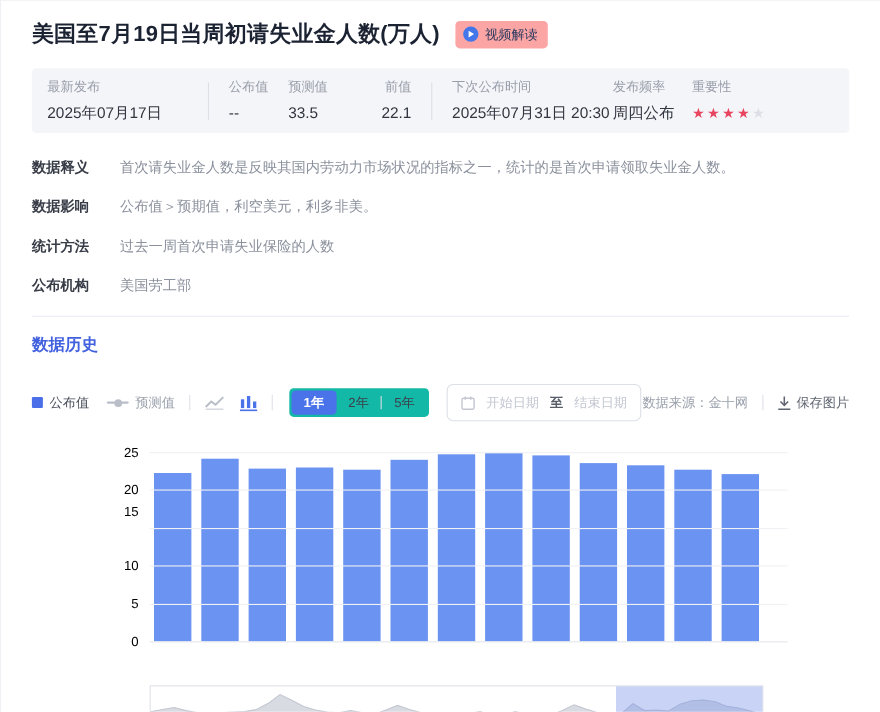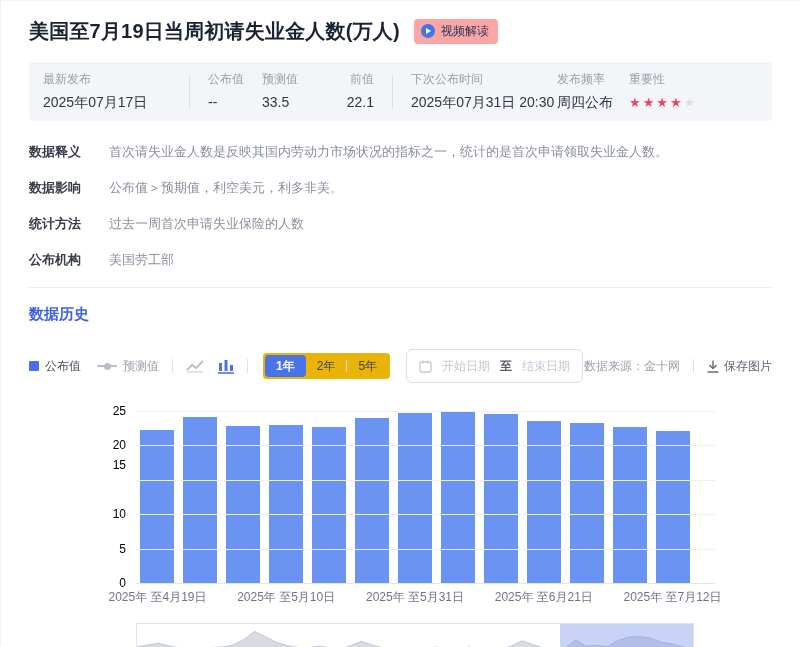--- a/index.html
+++ b/index.html
@@ -53,21 +53,21 @@
   .lg .sq { width:10px; height:10px; background:#4a6fe8; border-radius:1px; }
   .lg .lntxt { color:#4a505c; }
   .lg.inactive .lntxt { color:#9aa0ac; }
   .lg + .lg { margin-left:16px; }
   .mark-line { width:20px; height:2px; background:#b9bec9; position:relative; border-radius:1px;}
   .mark-line::after{ content:""; position:absolute; width:7px; height:7px; border-radius:50%;
     background:#b9bec9; left:6.5px; top:-2.5px; }
   .tb-div { width:1px; height:14px; background:#dfe2e8; margin:0 13px; }
   .ctype { display:flex; align-items:center; gap:14px; }
   .ctype svg{ display:block; cursor:pointer; }
-  .seg { display:flex; align-items:center; background:#eab308; border-radius:4px; padding:2px; margin-left:2px;}
+  .seg { display:flex; align-items:center; background:#14b8a6; border-radius:4px; padding:2px; margin-left:2px;}
   .seg .sbtn { padding:4px 11px; border-radius:4px; color:#3c414c; cursor:pointer; border:none; background:transparent; font-size:12px; line-height:14px;}
   .seg .sbtn.active { background:#4a73ea; color:#fff; font-weight:bold;}
   .seg .sdiv { width:1px; height:12px; background:#d8dbe2; }
   .datebox { display:flex; align-items:center; gap:10px; border:1px solid #dcdfe6; border-radius:6px;
     height:28px; padding:16px 12px; margin-left:16px; color:#c3c7d1; cursor:pointer;}
   .datebox .mid { color:#565c68; font-weight:bold;}
   .tb-right { margin-left:auto; display:flex; align-items:center; }
   .src { color:#9aa0ac; }
   .save { display:flex; align-items:center; gap:5px; color:#5f6570; cursor:pointer; background:none; border:none; font-size:12px;}
 
@@ -267,27 +267,20 @@
         <span class="ytick" style="top: 137.6px;">5</span>
         <div class="gline" style="top: 103.2px;"></div>
         <span class="ytick" style="top: 103.2px;">10</span>
         <div class="gline" style="top: 68.8px;"></div>
         <span class="ytick" style="top: 54px;">15</span>
         <div class="gline" style="top: 34.4px;"></div>
         <span class="ytick" style="top: 34.4px;">20</span>
         <div class="gline" style="top: 0px;"></div>
         <span class="ytick" style="top: 0px;">25</span>
       </div>
-    <div class="xlabels" id="xlabels">
-        <span class="xlab" style="left: 21.5px;">2025年 至4月19日</span>
-        <span class="xlab" style="left: 150.2px;">2025年 至5月10日</span>
-        <span class="xlab" style="left: 279px;">2025年 至5月31日</span>
-        <span class="xlab" style="left: 407.8px;">2025年 至6月21日</span>
-        <span class="xlab" style="left: 536.5px;">2025年 至7月12日</span>
-      </div>
   </div>
 
   
   <div class="navigator" id="navigator">
     <svg id="navsvg" width="556" height="33" viewBox="0 0 556 33" preserveAspectRatio="none">
         <path d="M0,33 L0.0,22.9 L10.7,21.0 L21.4,19.2 L32.1,22.0 L42.8,23.9 L53.5,24.3 L64.2,23.9 L74.8,23.4 L85.5,22.9 L96.2,21.0 L106.9,15.4 L117.6,7.4 L128.3,12.5 L139.0,18.2 L149.7,21.5 L160.4,23.4 L171.1,23.9 L181.8,22.0 L192.5,23.9 L203.2,25.3 L213.8,21.5 L224.5,17.3 L235.2,21.0 L245.9,23.9 L256.6,25.8 L267.3,26.7 L278.0,27.6 L288.7,24.8 L299.4,22.9 L310.1,26.2 L320.8,25.8 L331.5,22.9 L342.2,25.3 L352.8,24.3 L363.5,26.2 L374.2,22.0 L384.9,16.8 L395.6,20.6 L406.3,23.9 L417.0,24.3 L427.7,24.8 L438.4,15.8 L449.1,22.0 L459.8,21.5 L470.5,22.5 L481.2,16.3 L491.8,13.0 L502.5,12.5 L513.2,14.0 L523.9,18.2 L534.6,19.6 L545.3,22.5 L556.0,25.3 L556,33 Z" fill="#d8dbe2" stroke="#c3c7d1" stroke-width="1"></path>
       </svg>
     <div class="nav-sel" id="navsel" style="left: 76%; width: 24%;"></div>
   </div>
 

